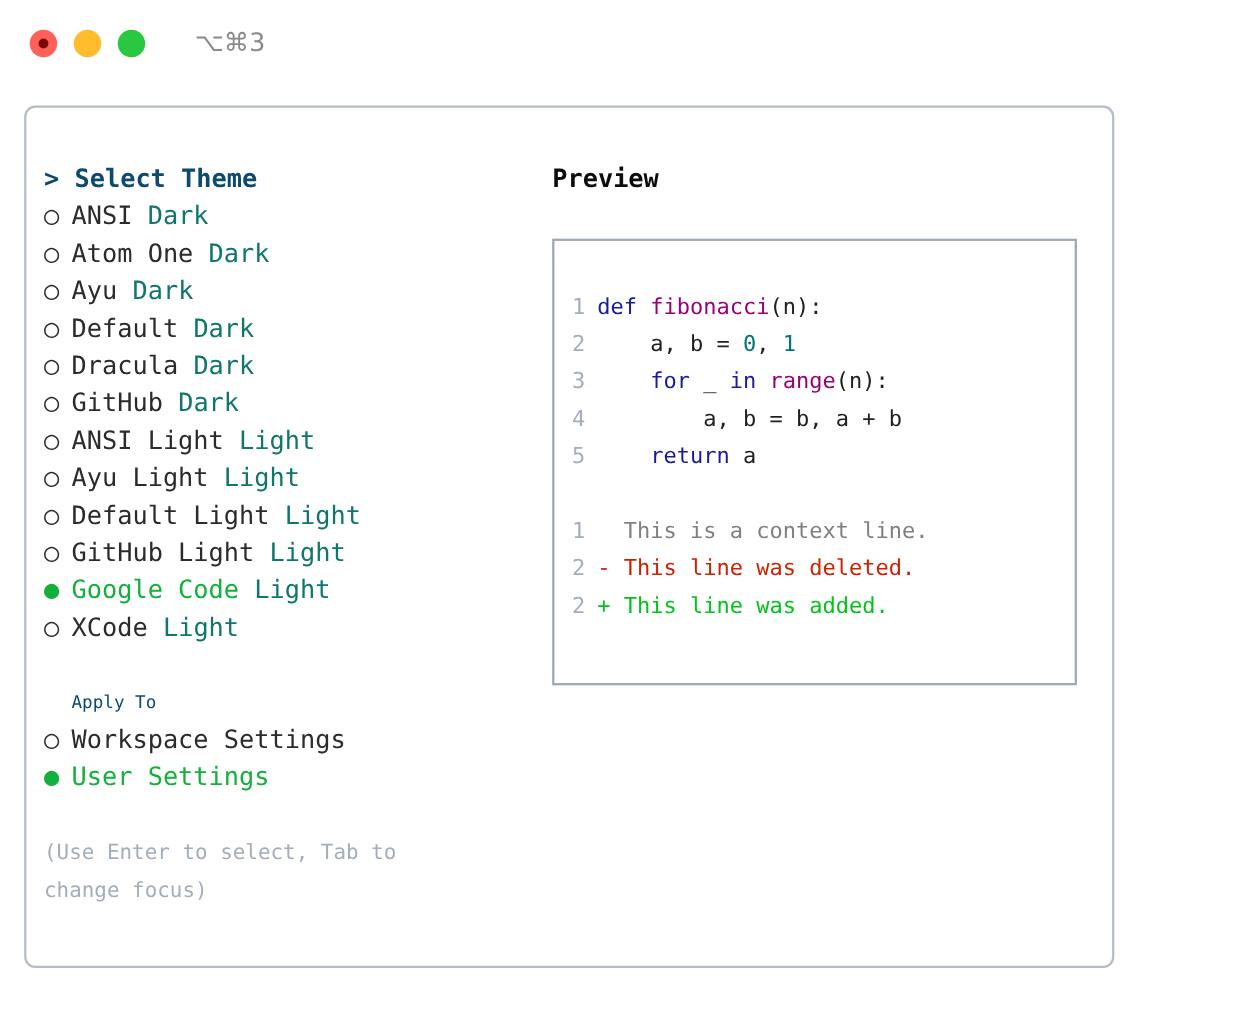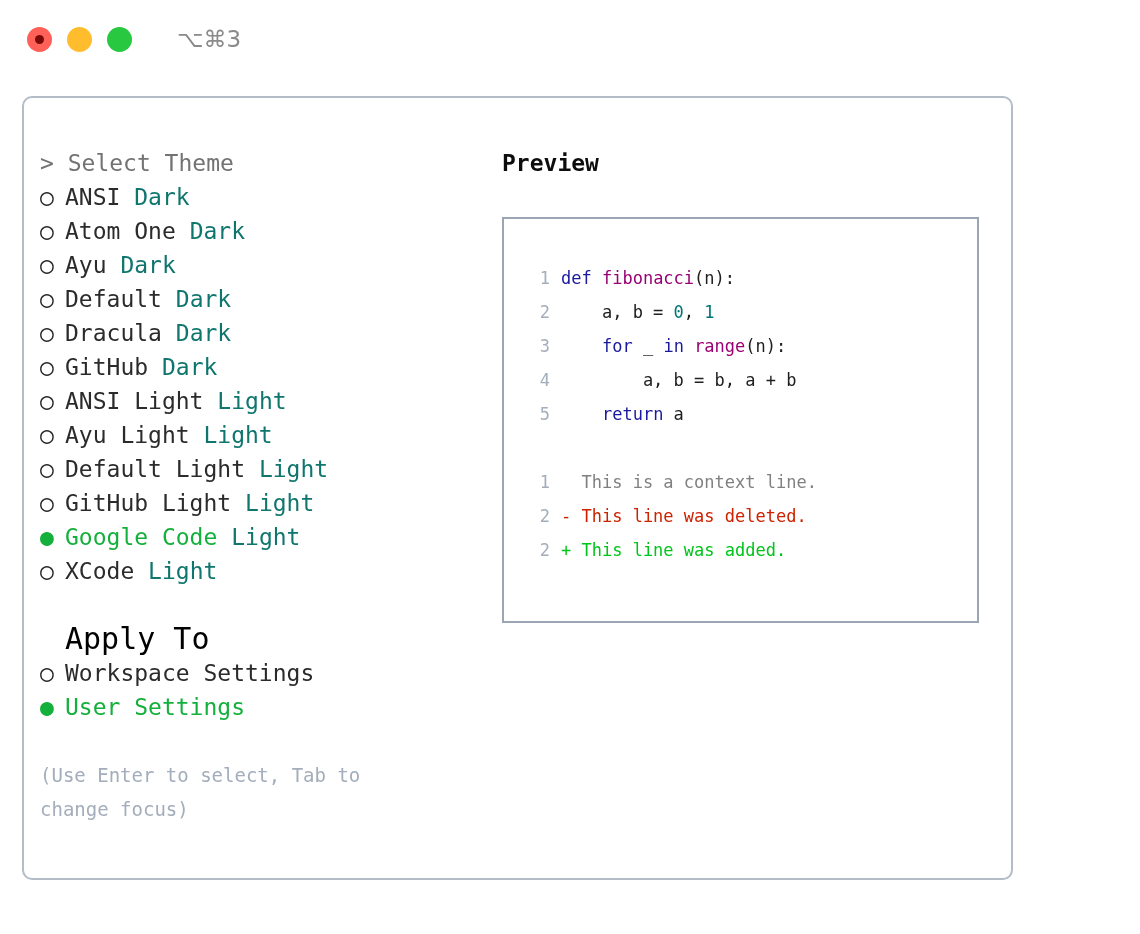--- a/index.html
+++ b/index.html
@@ -73,22 +73,22 @@
   
   .left-col {
     position: absolute;
     left: 16px;
     top: 48px;
     width: 450px;
   }
 
   .header-row {
     font-size: 23px;
-    font-weight: normal;
-    color: #737373;
+    font-weight: bold;
+    color: #0c4a6e;
     line-height: 34px;
     white-space: pre;
   }
 
   .opt-row {
     font-size: 23px;
     line-height: 34px;
     white-space: pre;
     color: #2b2b2b;
   }
@@ -96,24 +96,24 @@
     display: inline-block;
     width: 25px;
     color: #2b2b2b;
   }
   .marker.on { color: #14b03c; }
   .label-main { color: #2b2b2b; }
   .label-main.sel { color: #14b03c; }
   .label-tag { color: #0f766e; }
 
   .section-head {
-    font-size: 30px;
-    line-height: 34px;
-    white-space: pre;
-    color: #000000;
+    font-size: 16px;
+    line-height: 34px;
+    white-space: pre;
+    color: #0c4a6e;
     padding-left: 25px;
   }
 
   .spacer { height: 34px; }
 
   .hint {
     margin-top: 34px;
     font-size: 19px;
     line-height: 34px;
     color: #a3adbb;
@@ -138,24 +138,23 @@
   .preview-box {
     margin-top: 37px;
     width: 477px;
     height: 406px;
     border: 2px solid #9aa5b5;
     background: #ffffff;
     padding: 42px 0 0 0;
   }
 
   .code-line {
-    font-size: 17px;
-    line-height: 34px;
-    white-space: pre;
-    padding-left: 18px;
+    font-size: 20px;
+    line-height: 34px;
+    white-space: pre;
   }
   .ln {
     display: inline-block;
     width: 28px;
     text-align: right;
     color: #a3adbb;
     margin-right: 11px;
   }
   .tok-kw   { color: #1a1a9e; }
   .tok-fn   { color: #990073; }

